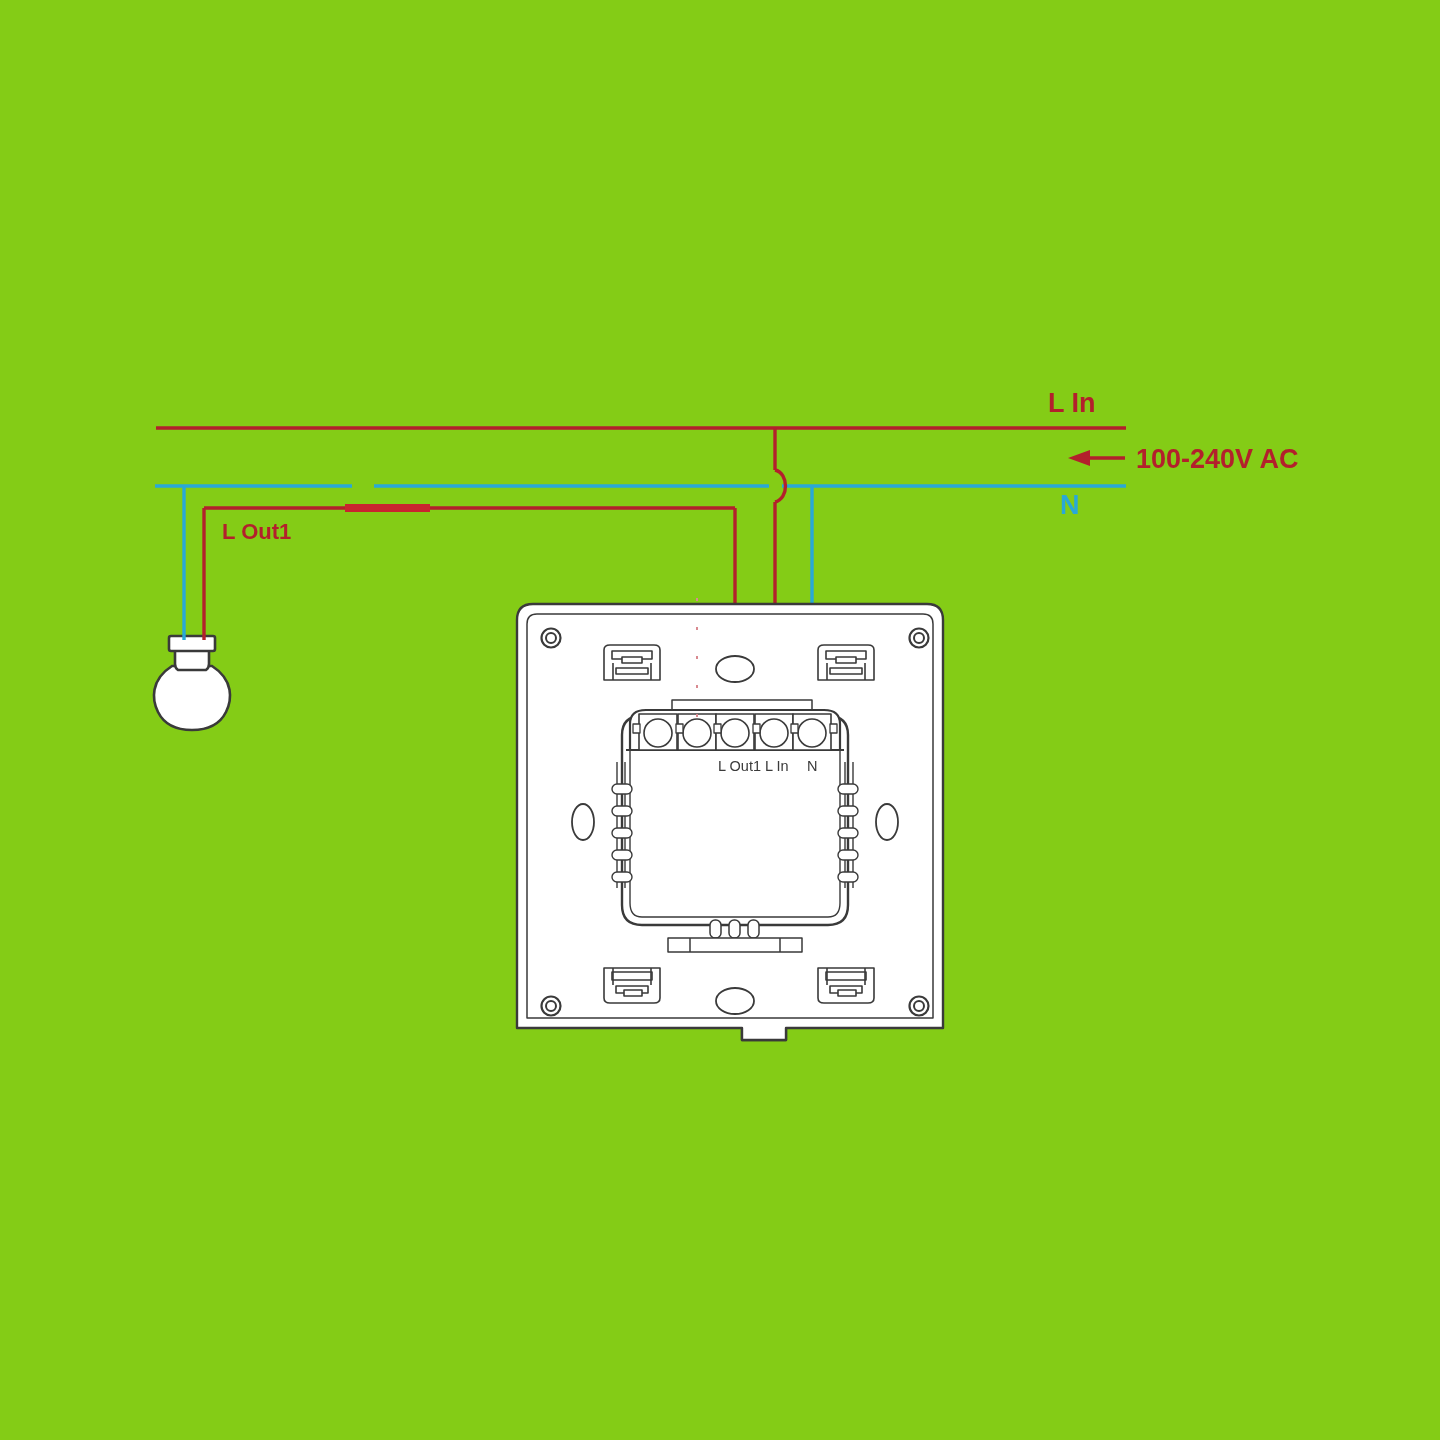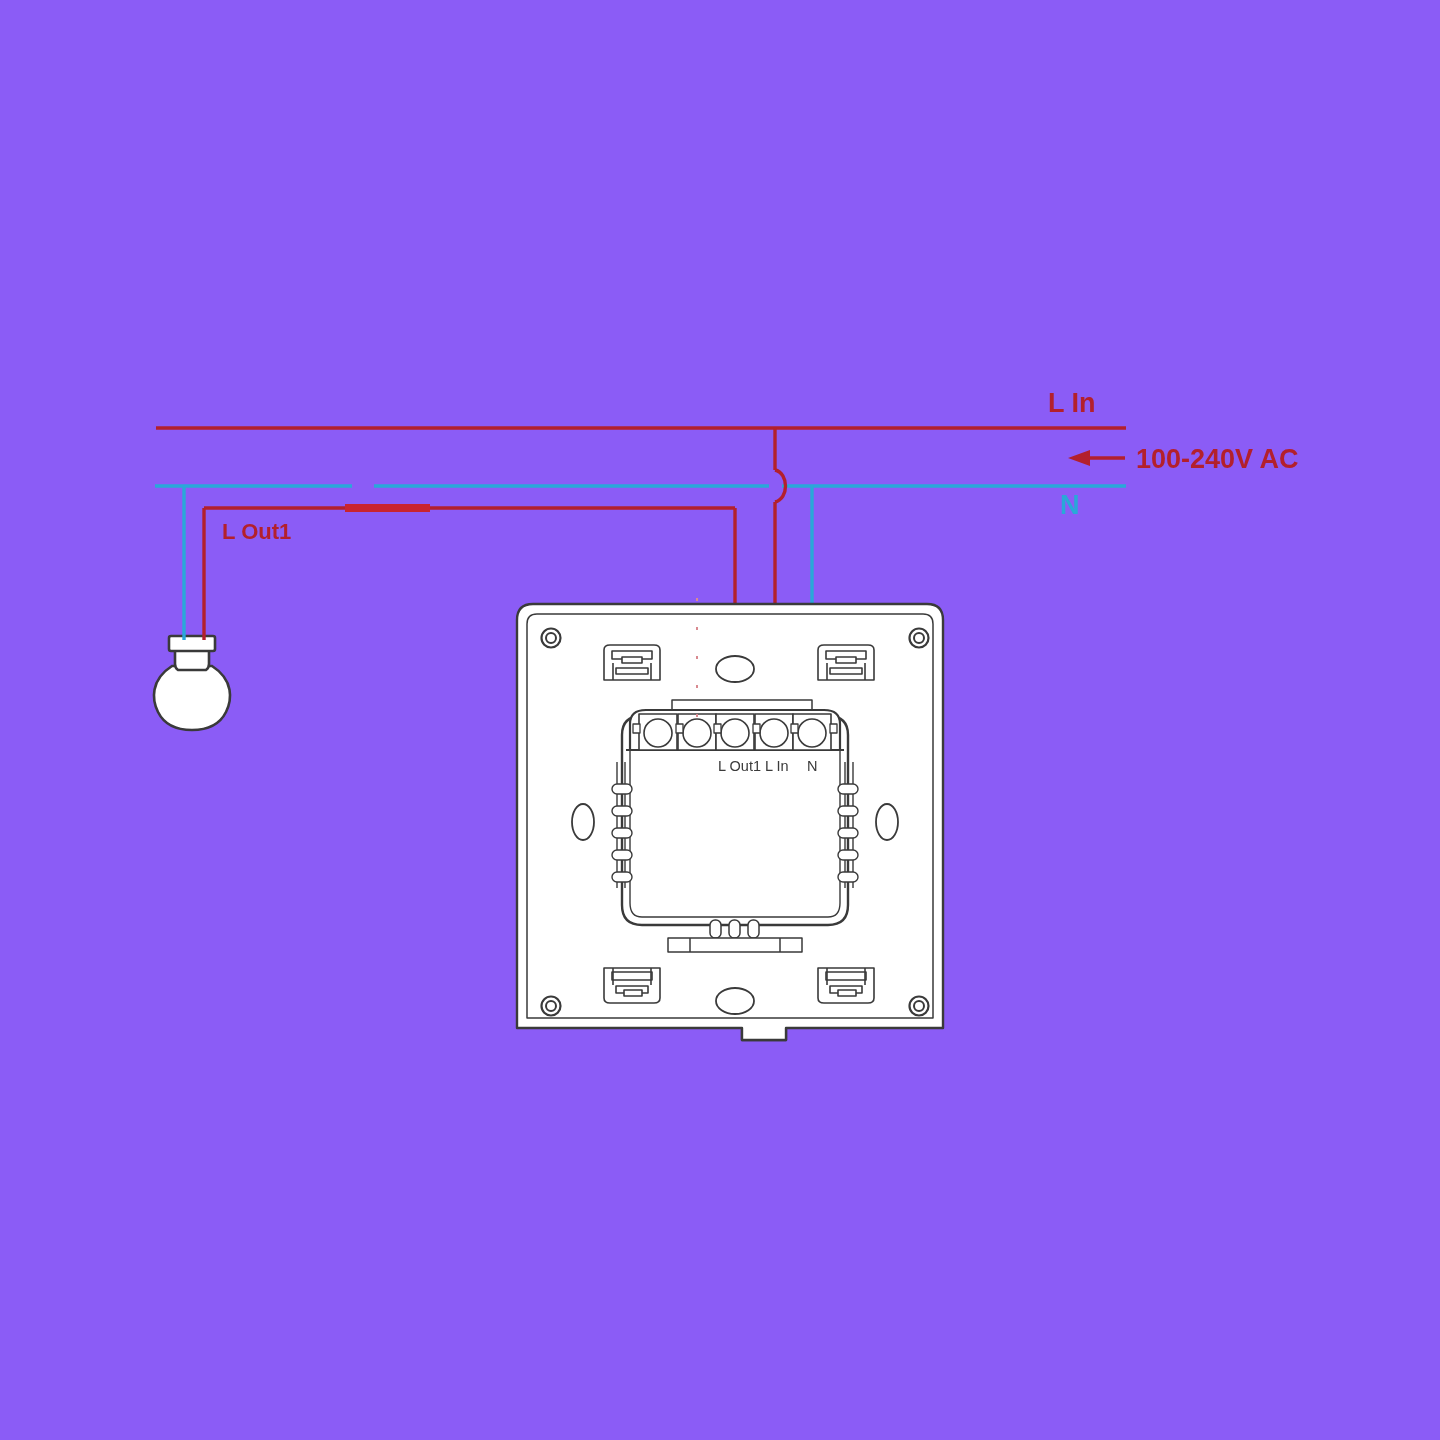--- a/index.html
+++ b/index.html
@@ -7,21 +7,21 @@
     padding: 0;
     background: #ffffff;
   }
   body {
     font-family: "Liberation Sans", sans-serif;
   }
   #stage {
     position: relative;
     width: 1440px;
     height: 1440px;
-    background: #8b5cf6;
+    background: #84cc16;
     overflow: hidden;
   }
   #diagram {
     position: absolute;
     left: 0;
     top: 0;
     width: 1440px;
     height: 1440px;
   }
   .lbl {

